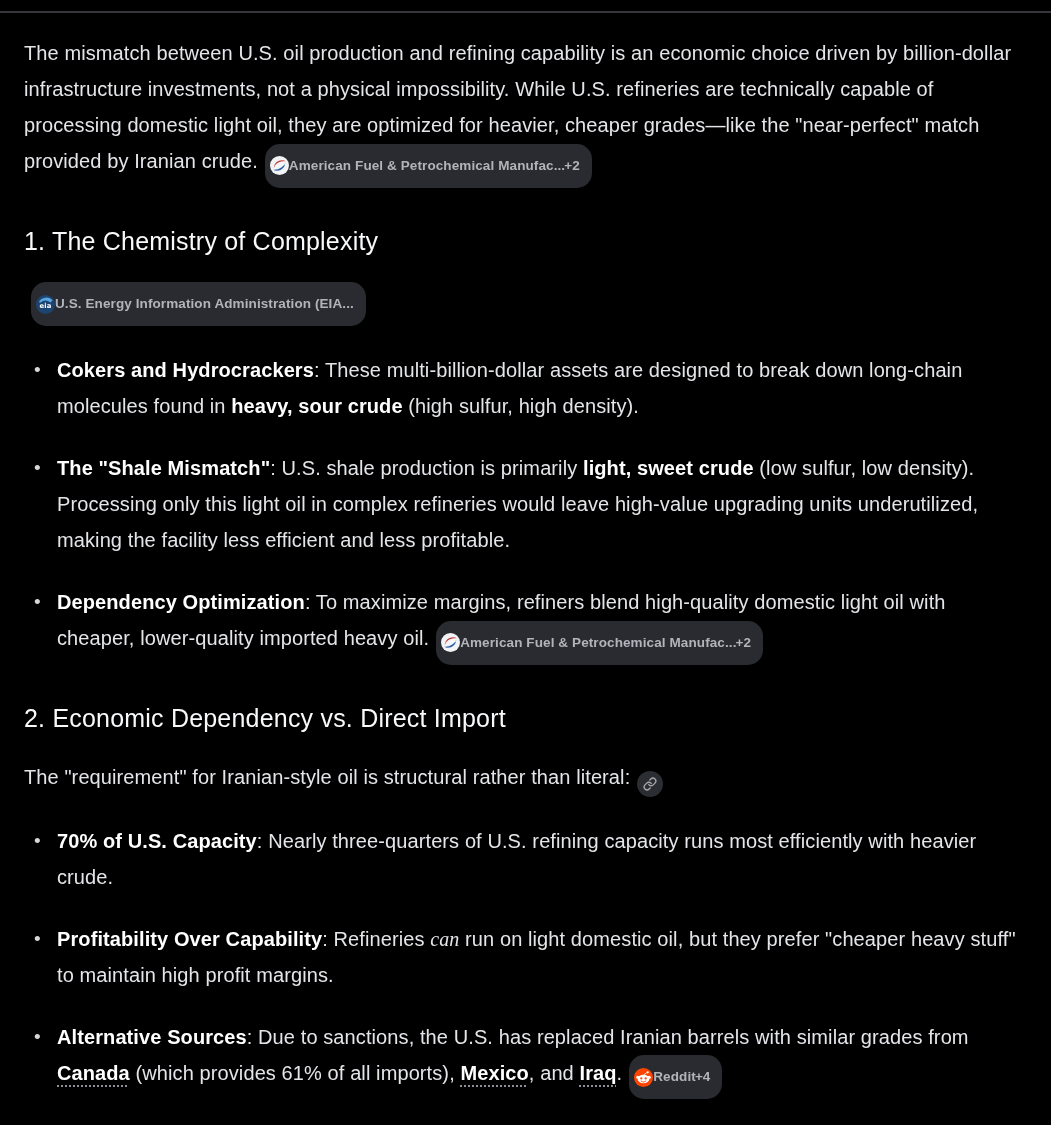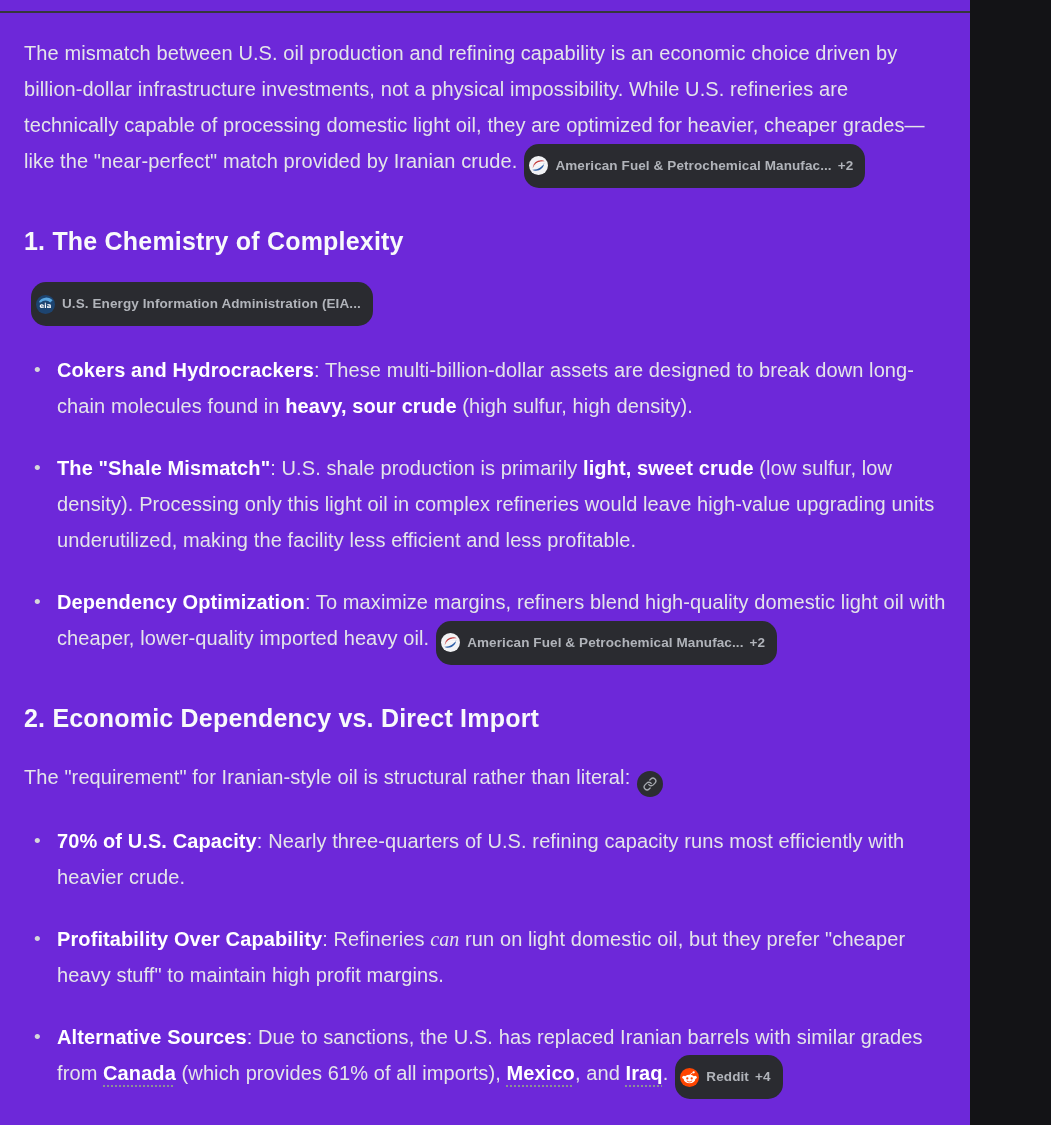--- a/index.html
+++ b/index.html
@@ -3,24 +3,24 @@
 <meta charset="utf-8">
 <style>
   * { box-sizing: border-box; }
   html, body {
     margin: 0; padding: 0;
     background: #131316;
     font-family: "Liberation Sans", "DejaVu Sans", sans-serif;
   }
   .page {
     position: relative;
-    width: 970px;
+    width: 1051px;
     height: 1125px;
     overflow: hidden;
-    background: #6d28d9;
+    background: #000000;
   }
   .divider {
     height: 2px;
     background: #36373c;
     margin-top: 11px;
   }
   .content { padding: 0 24px; }
 
   .para {
     margin: 0;
@@ -29,21 +29,21 @@
     color: #e4e5e9;
     letter-spacing: 0.1px;
   }
   .p-intro { margin-top: 22px; }
   .p-lead  { margin-top: 24px; }
 
   h2.h-section {
     margin: 36px 0 0;
     font-size: 25px;
     line-height: 34px;
-    font-weight: 700;
+    font-weight: 400;
     color: #f8f9fb;
     letter-spacing: 0.2px;
   }
 
   ul.bullets { list-style: none; margin: 2px 0 0; padding: 0; }
   ul.bullets li {
     position: relative;
     padding-left: 33px;
     margin-top: 26px;
     font-size: 20px;
@@ -64,21 +64,20 @@
     font-weight: 700; color: #ffffff;
     text-decoration: underline dotted #8c8f95;
     text-decoration-thickness: 2px;
     text-underline-offset: 6px;
     cursor: pointer;
   }
 
   .citation {
     display: inline-flex;
     align-items: center;
-    gap: 7px;
     background: #2a2b30;
     border-radius: 15px;
     padding: 4px 12px 4px 5px;
     margin-left: 7px;
     vertical-align: -7px;
     white-space: nowrap;
     cursor: pointer;
   }
   .cite-label, .cite-extra {
     font-size: 13.5px;

